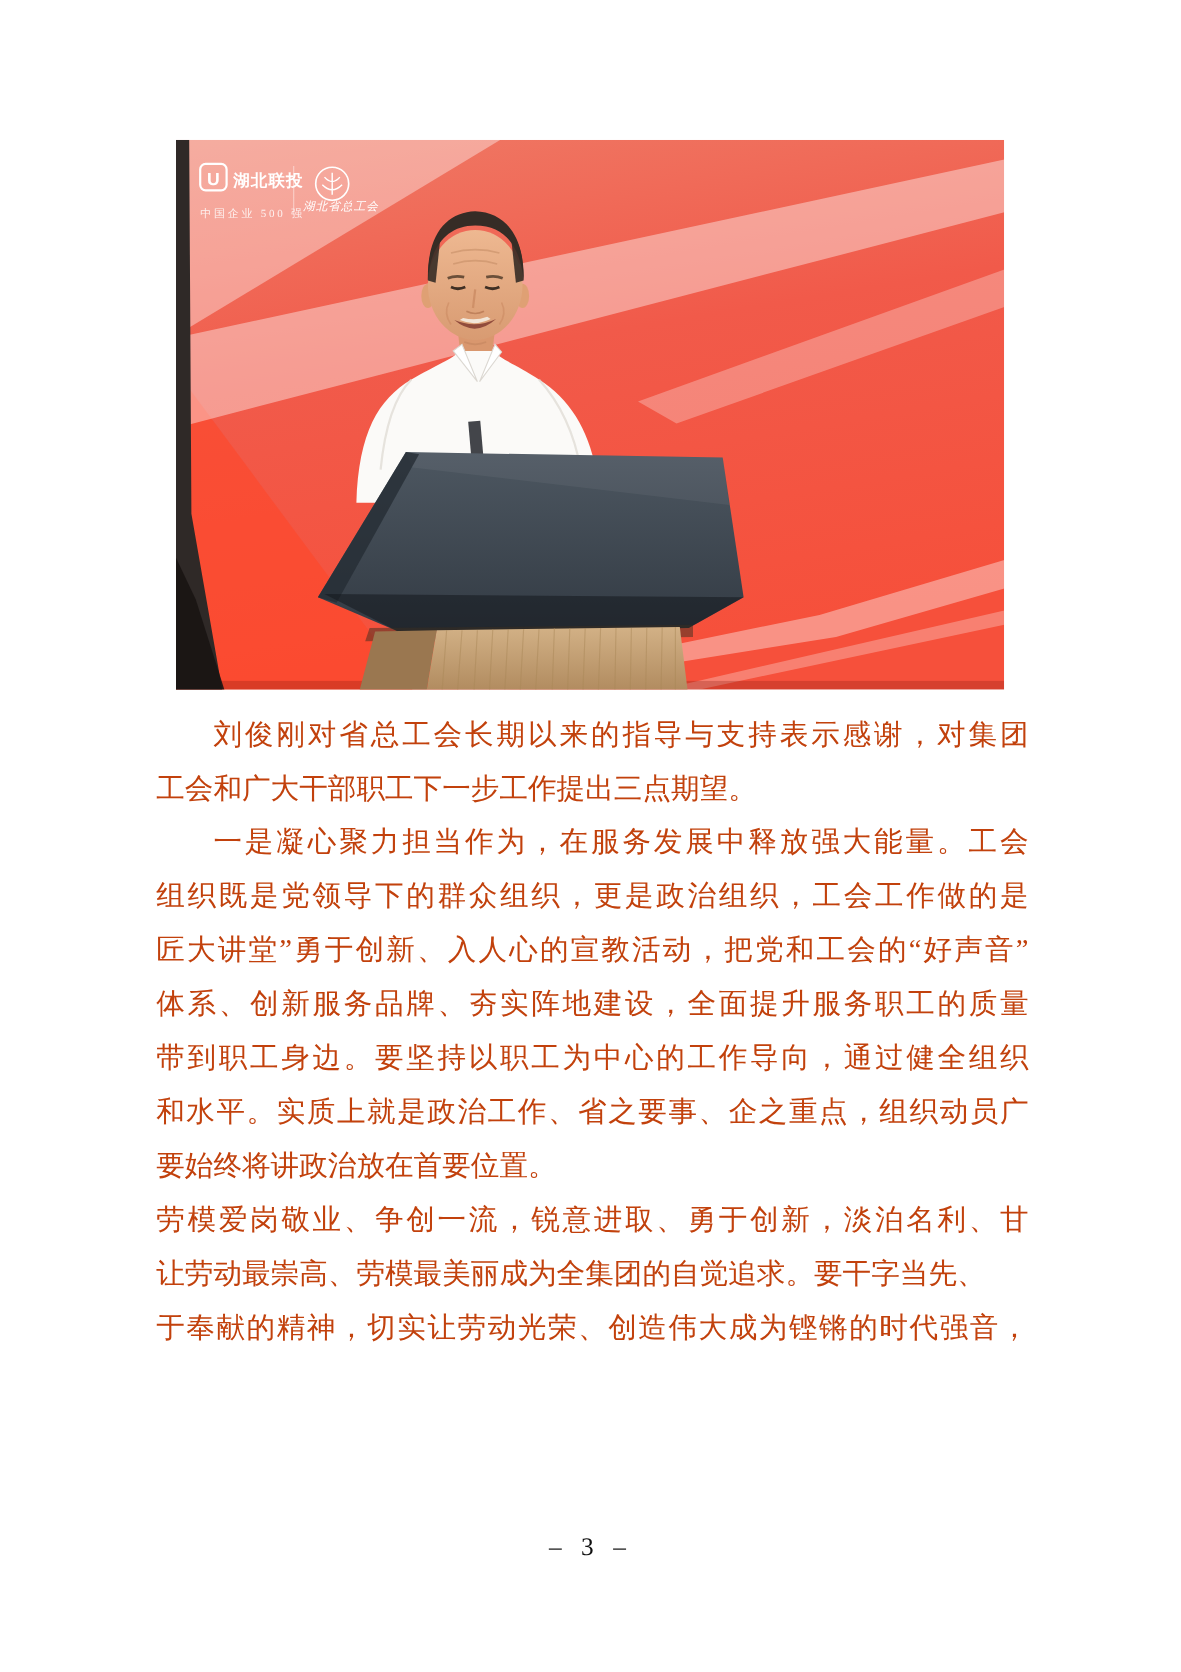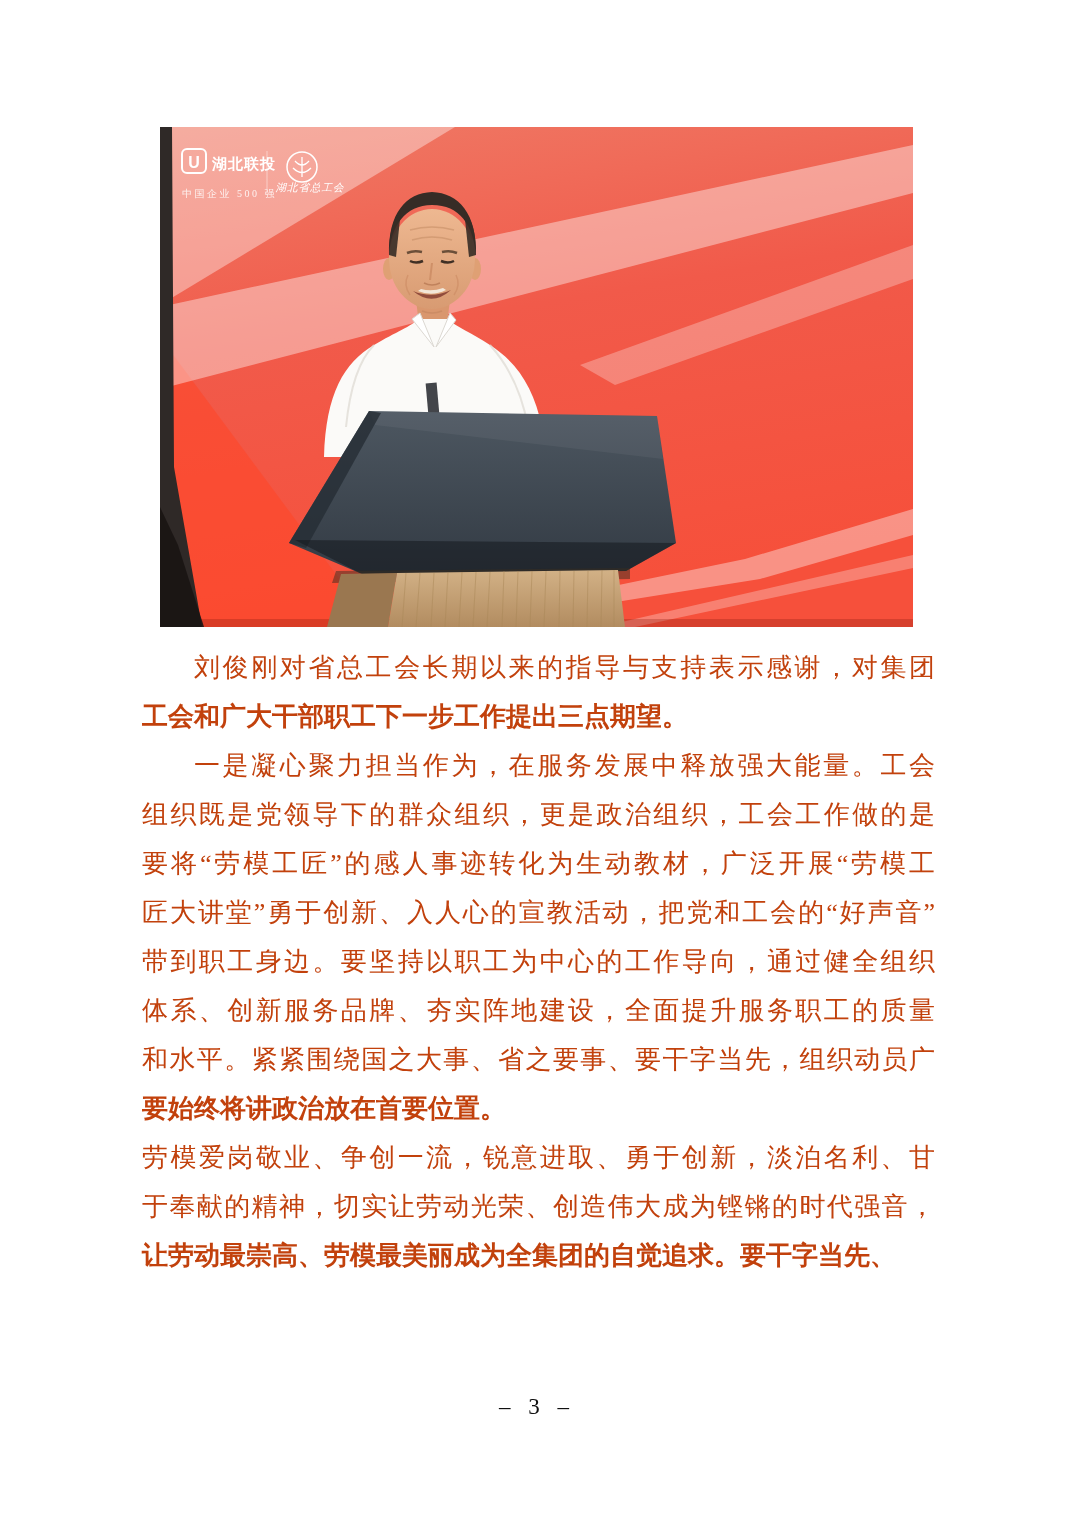--- a/index.html
+++ b/index.html
@@ -17,21 +17,21 @@
   .article{
     position:absolute;left:142px;top:643px;width:793px;
     font-size:26px;line-height:49px;color:#c2410c;
   }
   .line{
     text-align:justify;
     text-align-last:justify;
     white-space:normal;
   }
   .line.indent{padding-left:52px;}
-  .line.para-end{text-align-last:left;font-weight:bold;}
+  .line.para-end{text-align-last:left;}
   .footer{
     position:absolute;left:0;top:1394px;width:100%;
     text-align:center;font-size:23px;color:#101010;
     letter-spacing:6px;
   }
 </style>
 </head>
 <body>
 
 <div class="photo-wrap">
@@ -126,24 +126,23 @@
     <polygon points="0,380 18,418 44,500 0,500" fill="#191413" opacity="0.9"></polygon>
   </g>
 </svg>
 </div>
 
 <div class="article">
     <div class="line indent">刘俊刚对省总工会长期以来的指导与支持表示感谢，对集团</div>
     <div class="line para-end">工会和广大干部职工下一步工作提出三点期望。</div>
     <div class="line indent">一是凝心聚力担当作为，在服务发展中释放强大能量。工会</div>
     <div class="line">组织既是党领导下的群众组织，更是政治组织，工会工作做的是</div>
-    <div class="line">要将“劳模工匠”的感人事迹转化为生动教材，广泛开展“劳模工</div>
     <div class="line">匠大讲堂”勇于创新、入人心的宣教活动，把党和工会的“好声音”</div>
+    <div class="line">体系、创新服务品牌、夯实阵地建设，全面提升服务职工的质量</div>
     <div class="line">带到职工身边。要坚持以职工为中心的工作导向，通过健全组织</div>
-    <div class="line">体系、创新服务品牌、夯实阵地建设，全面提升服务职工的质量</div>
-    <div class="line">和水平。紧紧围绕国之大事、省之要事、要干字当先，组织动员广</div>
+    <div class="line">和水平。实质上就是政治工作、省之要事、企之重点，组织动员广</div>
     <div class="line para-end">要始终将讲政治放在首要位置。</div>
     <div class="line">劳模爱岗敬业、争创一流，锐意进取、勇于创新，淡泊名利、甘</div>
+    <div class="line para-end">让劳动最崇高、劳模最美丽成为全集团的自觉追求。要干字当先、</div>
     <div class="line">于奉献的精神，切实让劳动光荣、创造伟大成为铿锵的时代强音，</div>
-    <div class="line para-end">让劳动最崇高、劳模最美丽成为全集团的自觉追求。要干字当先、</div>
   </div>
 
 <div class="footer">– 3 –</div>
 
 </body></html>

